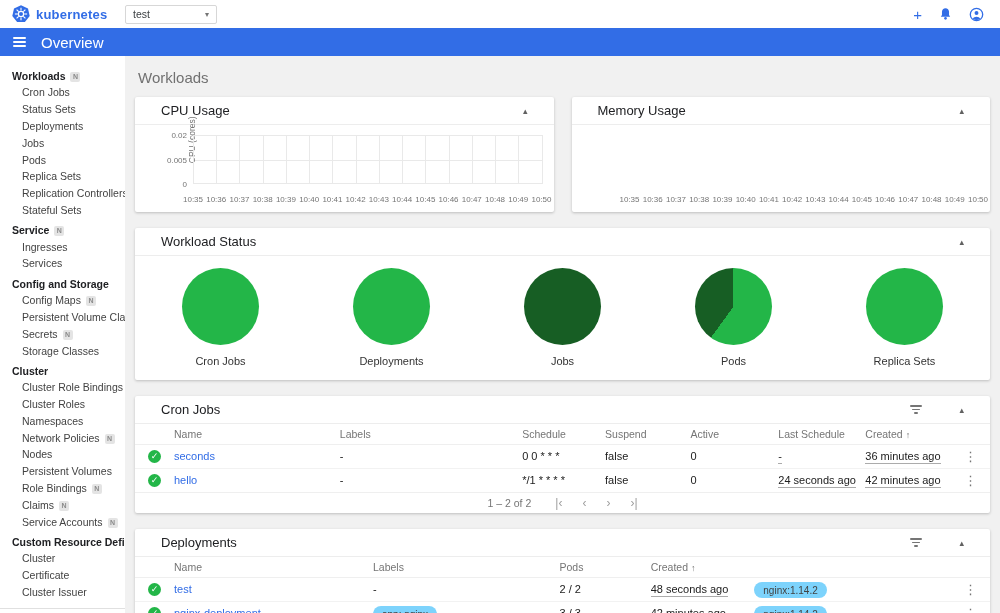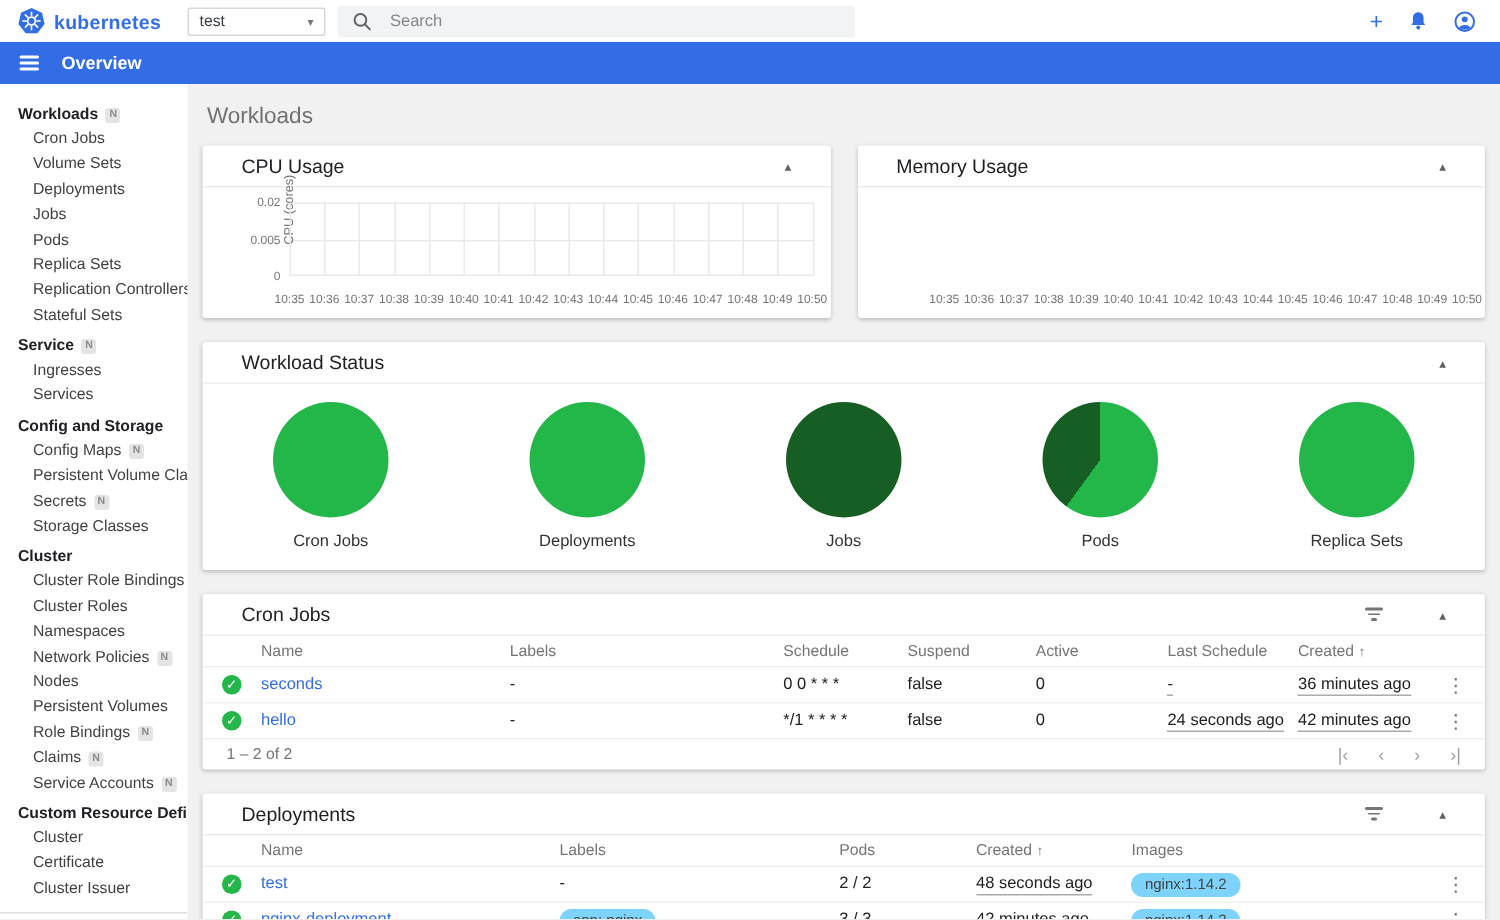--- a/index.html
+++ b/index.html
@@ -17,21 +17,21 @@
   .searchbox { margin-left:8px; width:345px; height:21px; background:#f1f3f4; border-radius:2px; display:flex; align-items:center; padding:0 10px; gap:12px; }
   .searchbox input { border:none; outline:none; background:transparent; font-size:11px; color:#3c4043; width:100%; font-family:"Liberation Sans",sans-serif; }
   .searchbox input::placeholder { color:#80868b; }
   .top-actions { margin-left:auto; display:flex; align-items:center; gap:17px; padding-right:4px; }
   .top-actions .plus { color:#326de6; font-size:15px; line-height:15px; cursor:pointer; }
 
   
   .appbar { height:28px; background:#326de6; display:flex; align-items:center; padding:0 13px; gap:15px; flex:0 0 auto; }
   .hamburger { width:13px; display:flex; flex-direction:column; gap:2.5px; cursor:pointer; }
   .hamburger i { display:block; height:1.8px; background:#fff; border-radius:1px; }
-  .appbar-title { color:#fff; font-size:12px; font-weight:bold; }
+  .appbar-title { color:#fff; font-size:15px; font-weight:normal; }
 
   
   .body { flex:1; display:flex; overflow:hidden; }
   .sidebar { width:125px; background:#fff; padding-top:8px; overflow:hidden; flex:0 0 auto; }
   .side-header { padding:2px 4px 2px 12px; font-size:10.5px; font-weight:bold; color:#202124; margin-top:4px; cursor:pointer; white-space:nowrap; }
   .side-item { padding:2.4px 4px 2.4px 22px; font-size:10.5px; color:#424242; cursor:pointer; white-space:nowrap; }
   .nbadge { display:inline-block; min-width:10px; height:10px; line-height:10px; background:#e4e4e4; color:#8a8a8a; font-size:7px; font-weight:bold; text-align:center; border-radius:2px; margin-left:5px; vertical-align:1px; padding:0 1px; }
   .side-divider { height:1px; background:#e0e0e0; margin:8px 0 4px; }
 
   .main { flex:1; padding:0 10px; overflow:hidden; }
@@ -67,21 +67,21 @@
   .status-card { height:152px; }
   .pies { display:flex; justify-content:space-around; align-items:center; height:123px; }
   .pie-wrap { text-align:center; }
   .pie { width:77px; height:77px; border-radius:50%; margin:0 auto 10px; }
   .pie-label { font-size:11px; color:#333; display:block; }
 
   
   .thead { display:flex; align-items:center; height:21px; padding:0 13px; border-bottom:1px solid #efefef; font-size:10.5px; color:#757575; }
   .trow { display:flex; align-items:center; height:23.5px; padding:0 13px; border-bottom:1px solid #f2f2f2; font-size:11px; color:#212121; }
   .trow:last-child { border-bottom:none; }
-  .tfoot { display:flex; align-items:center; justify-content:space-between; height:21px; padding:0 16px; gap:24px; font-size:10.5px; color:#757575; border-top:1px solid #efefef; }
+  .tfoot { display:flex; align-items:center; justify-content:center; height:21px; padding:0 16px; gap:24px; font-size:10.5px; color:#757575; border-top:1px solid #efefef; }
   .pg-icons { display:flex; gap:20px; color:#9e9e9e; font-size:12px; }
   .pg-icons span { cursor:pointer; }
   .check { width:13px; height:13px; border-radius:50%; background:#23b648; color:#fff; font-size:9px; line-height:13px; text-align:center; display:inline-block; }
   .link { color:#326de6; cursor:pointer; }
   .u { border-bottom:1px solid #ababab; padding-bottom:0.5px; }
   .chip { background:#7dd3fc; border-radius:9px; padding:2.5px 9px; font-size:10px; color:#424242; white-space:nowrap; }
   .kebab { color:#757575; font-size:13px; text-align:right; cursor:pointer; }
   .sort-arrow { color:#757575; font-size:9px; margin-left:3px; }
   
   .cc-icon { width:26px; } .cc-name { width:20%; } .cc-labels { width:22%; } .cc-sched { width:10%; }
@@ -112,29 +112,20 @@
               <line x1="4.6" y1="13.4" x2="6.7" y2="11.3"></line>
           </g>
         </svg>
       </span>
       <span class="brand-text">kubernetes</span>
     </div>
     <div class="ns-select">
       <span class="val">test</span>
       <span class="ns-caret">▾</span>
     </div>
-    <div class="searchbox">
-      <span style="display:inline-flex;">
-        <svg width="13" height="13" viewBox="0 0 14 14">
-          <circle cx="5.7" cy="5.7" r="4.2" fill="none" stroke="#5f6368" stroke-width="1.4"></circle>
-          <line x1="9" y1="9" x2="12.8" y2="12.8" stroke="#5f6368" stroke-width="1.4"></line>
-        </svg>
-      </span>
-      <input type="text" placeholder="Search" style="">
-    </div>
     <div class="top-actions">
       <span class="plus">+</span>
       <span style="display:inline-flex;cursor:pointer;">
         <svg width="13" height="14" viewBox="0 0 14 15">
           <path d="M7 1.2 C4.8 1.2 3.2 2.9 3.2 5.1 V8.6 L2 10.4 H12 L10.8 8.6 V5.1 C10.8 2.9 9.2 1.2 7 1.2 Z" fill="#326de6"></path>
           <circle cx="7" cy="12.2" r="1.4" fill="#326de6"></circle>
         </svg>
       </span>
       <span style="display:inline-flex;cursor:pointer;">
         <svg width="15" height="15" viewBox="0 0 16 16">
@@ -153,21 +144,21 @@
         <i></i>
       </div>
     <span class="appbar-title">Overview</span>
   </div>
 
   <div class="body">
 
     <div class="sidebar">
         <div class="side-header"><span>Workloads</span><span class="nbadge">N</span></div>
         <div class="side-item"><span>Cron Jobs</span></div>
-        <div class="side-item"><span>Volume Sets</span></div>
+        <div class="side-item"><span>Status Sets</span></div>
         <div class="side-item"><span>Deployments</span></div>
         <div class="side-item"><span>Jobs</span></div>
         <div class="side-item"><span>Pods</span></div>
         <div class="side-item"><span>Replica Sets</span></div>
         <div class="side-item"><span>Replication Controllers</span></div>
         <div class="side-item"><span>Stateful Sets</span></div>
         <div class="side-header"><span>Service</span><span class="nbadge">N</span></div>
         <div class="side-item"><span>Ingresses</span></div>
         <div class="side-item"><span>Services</span></div>
         <div class="side-header"><span>Config and Storage</span></div>
@@ -370,21 +361,20 @@
               <i></i>
             </span>
           <span class="caret-up">▴</span>
         </div>
         <div class="thead">
             <span class="dc-icon"></span>
             <span class="dc-name">Name</span>
             <span class="dc-labels">Labels</span>
             <span class="dc-pods">Pods</span>
             <span class="dc-created">Created<span class="sort-arrow">↑</span></span>
-            <span class="dc-images">Images</span>
             <span class="dc-kebab"></span>
           </div>
         <div>
             <div class="trow">
               <span class="dc-icon"><span class="check">✓</span></span>
               <span class="dc-name link">test</span>
               <span class="dc-labels"><span>-</span></span>
               <span class="dc-pods">2 / 2</span>
               <span class="dc-created"><span class="u">48 seconds ago</span></span>
               <span class="dc-images"><span class="chip">nginx:1.14.2</span></span>

